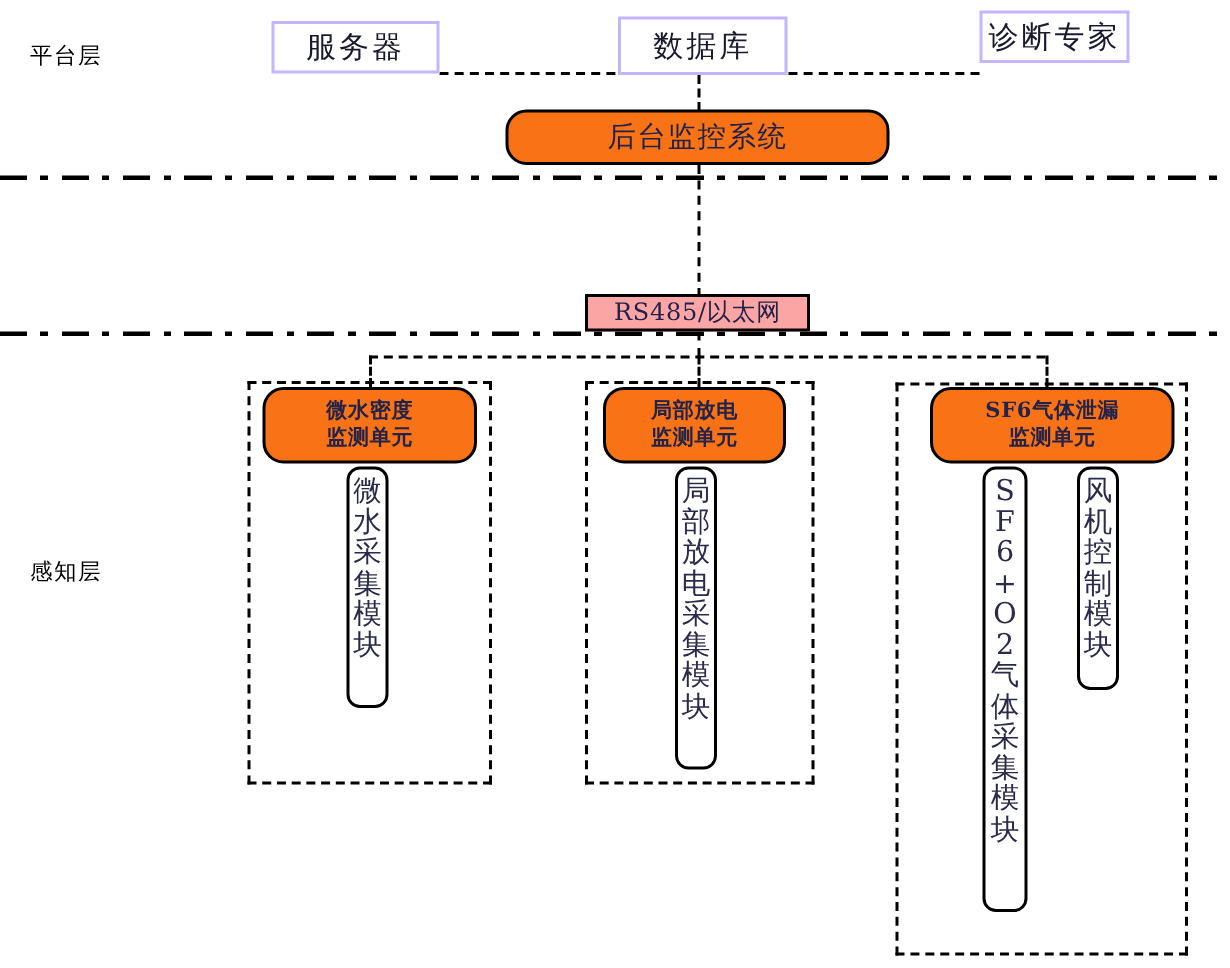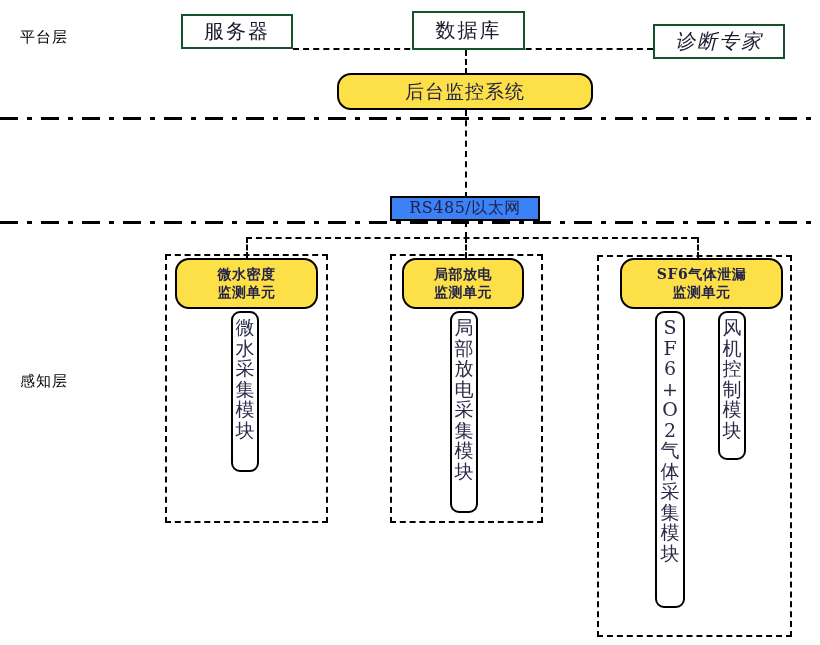--- a/index.html
+++ b/index.html
@@ -42,39 +42,39 @@
       transparent 18px, transparent 27px,
       #000 27px, #000 32px,
       transparent 32px, transparent 41px
     );
   }
 
   
   .rect-box {
     position: absolute;
     box-sizing: border-box;
-    border: 2px solid #14532d;
+    border: 2px solid #c4b5fd;
     background: #fff;
     display: flex;
     align-items: center;
     justify-content: center;
     font-size: 20px;
     color: #1a1a2e;
     letter-spacing: 2px;
     z-index: 5;
     text-align: center;
   }
 
   
   .round-box {
     position: absolute;
     box-sizing: border-box;
     border: 2.5px solid #000;
     border-radius: 14px;
-    background: #fde047;
+    background: #f97316;
     display: flex;
     align-items: center;
     justify-content: center;
     text-align: center;
     font-size: 19px;
     color: #23234a;
     letter-spacing: 1px;
     z-index: 5;
     line-height: 1.28;
   }
@@ -82,21 +82,21 @@
     font-weight: bold;
     font-size: 14px;
     letter-spacing: 0.5px;
   }
 
   
   .bus-label {
     position: absolute;
     box-sizing: border-box;
     border: 2px solid #000;
-    background: #3b82f6;
+    background: #fca5a5;
     display: flex;
     align-items: center;
     justify-content: center;
     font-size: 16px;
     color: #21214a;
     letter-spacing: 0.5px;
     z-index: 7;
     white-space: nowrap;
   }
 
@@ -155,21 +155,21 @@
   <div class="divider" style="top:117px;"></div>
   <div class="divider" style="top:221px;"></div>
 
   <div class="layer-label" style="left:20px; top:28px;">平台层</div>
   <div class="layer-label" style="left:20px; top:372px;text-align:right;">感知层</div>
 
   <div class="hline-dashed" style="left:293px; top:48px; width:360px;"></div>
 
   <div class="rect-box" style="left:181px; top:14px; width:112px; height:35px;">服务器</div>
   <div class="rect-box" style="left:412px; top:11px; width:113px; height:39px;">数据库</div>
-  <div class="rect-box" style="left:653px; top:24px; width:132px; height:35px;font-style:italic;">诊断专家</div>
+  <div class="rect-box" style="left:653px; top:7px; width:100px; height:35px;">诊断专家</div>
 
   <div class="vline-dashed" style="left:465px; top:50px; height:24px;"></div>
 
   <div class="round-box" style="left:337px; top:73px; width:256px; height:37px;">后台监控系统</div>
 
   <div class="vline-dashed" style="left:465px; top:110px; height:88px;"></div>
 
   <div class="bus-label" style="left:390px; top:196px; width:150px; height:25px;">RS485/以太网</div>
 
   <div class="vline-dashed" style="left:465px; top:221px; height:17px;"></div>

